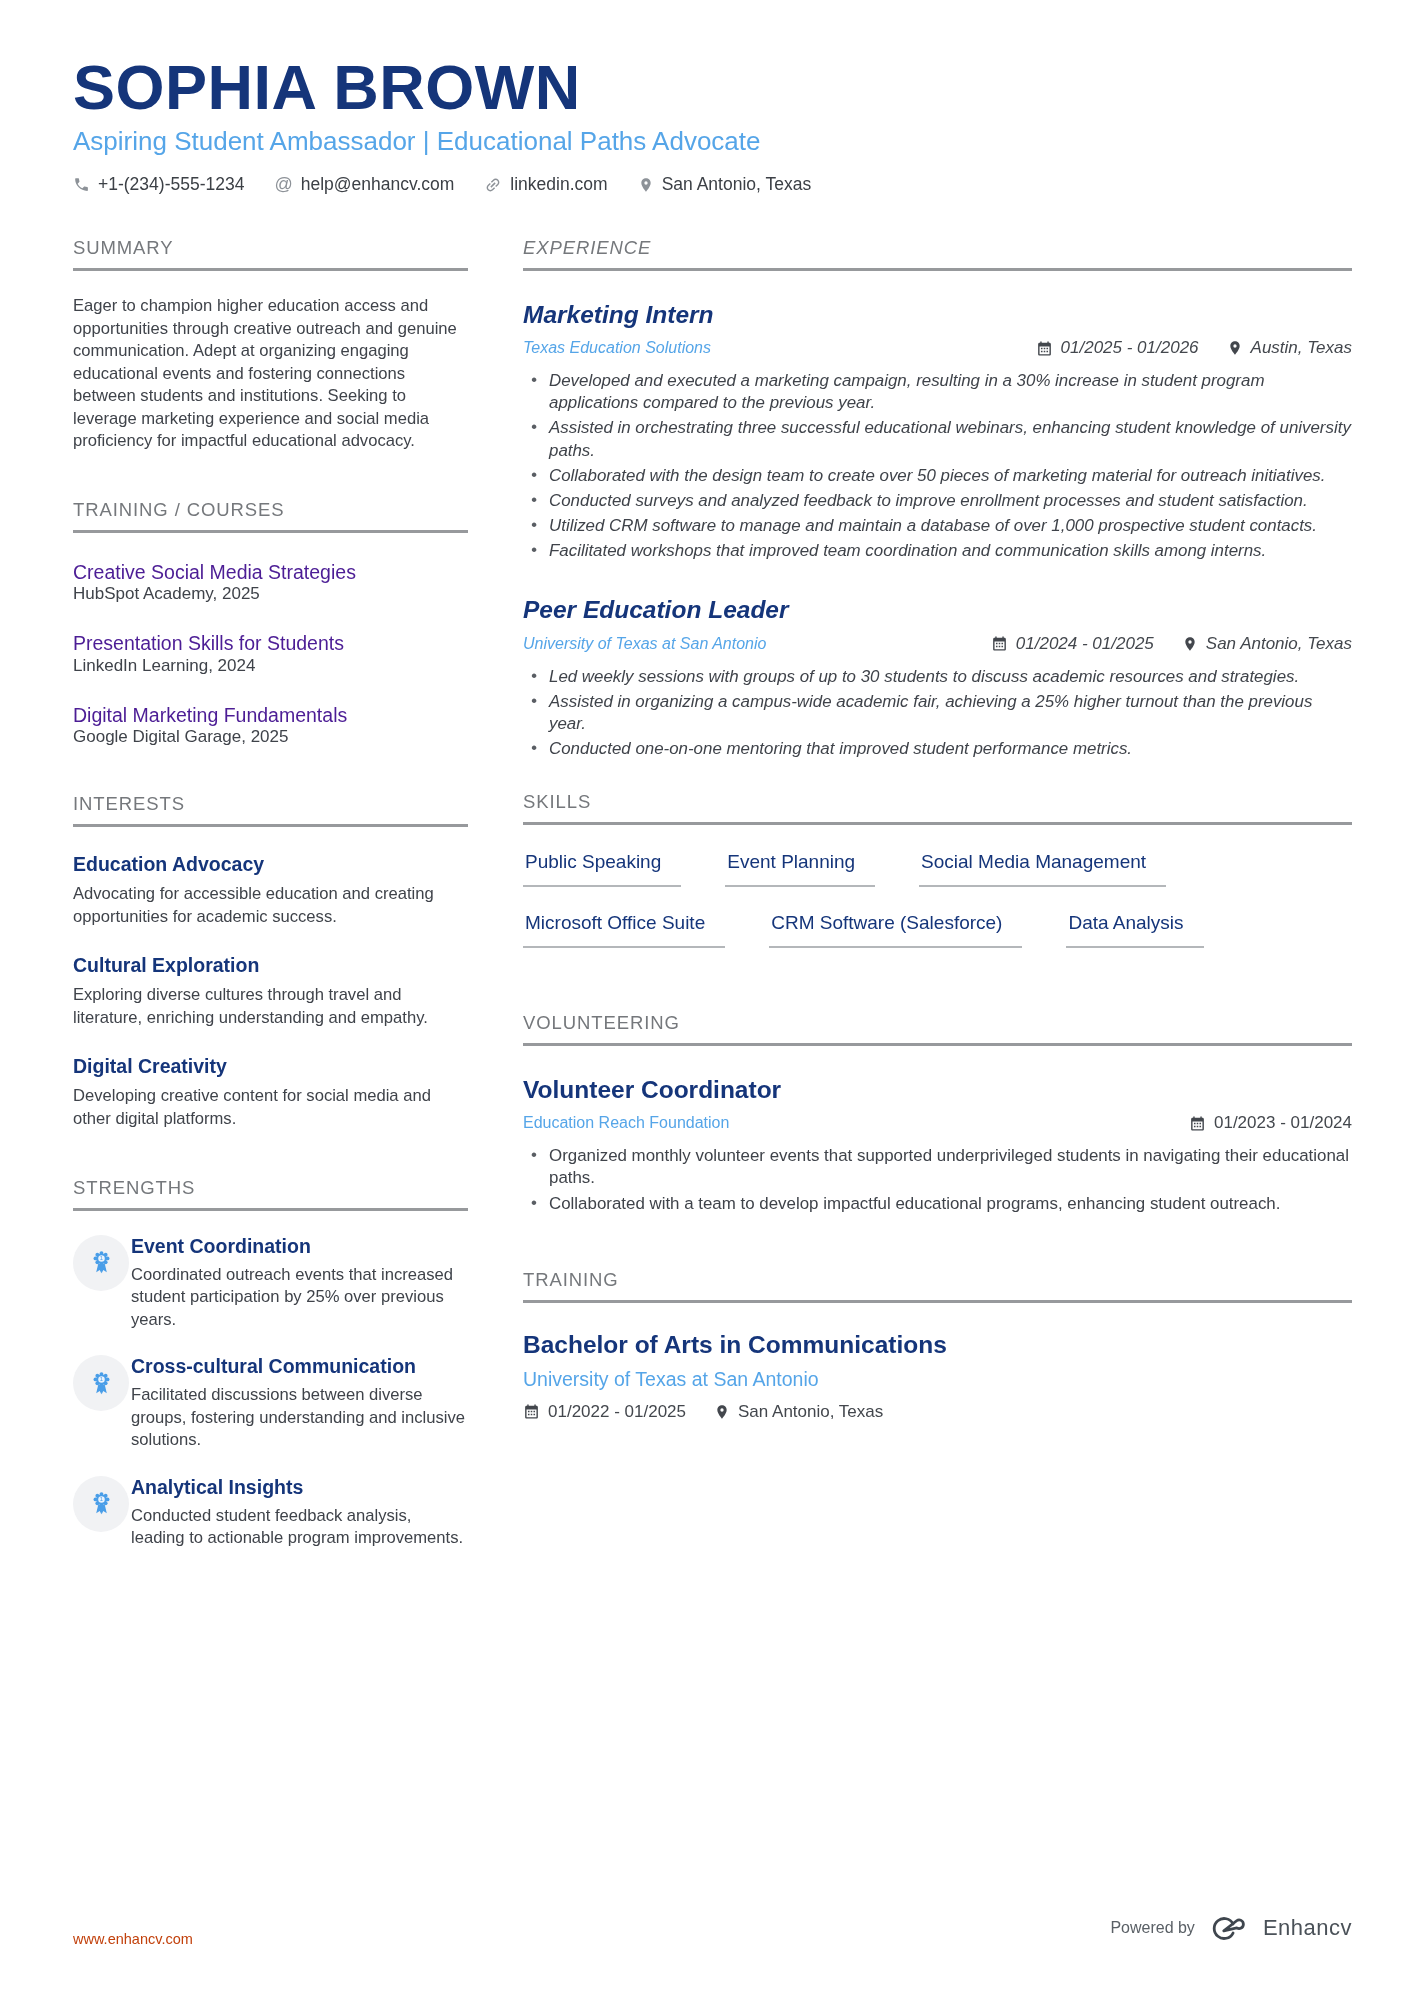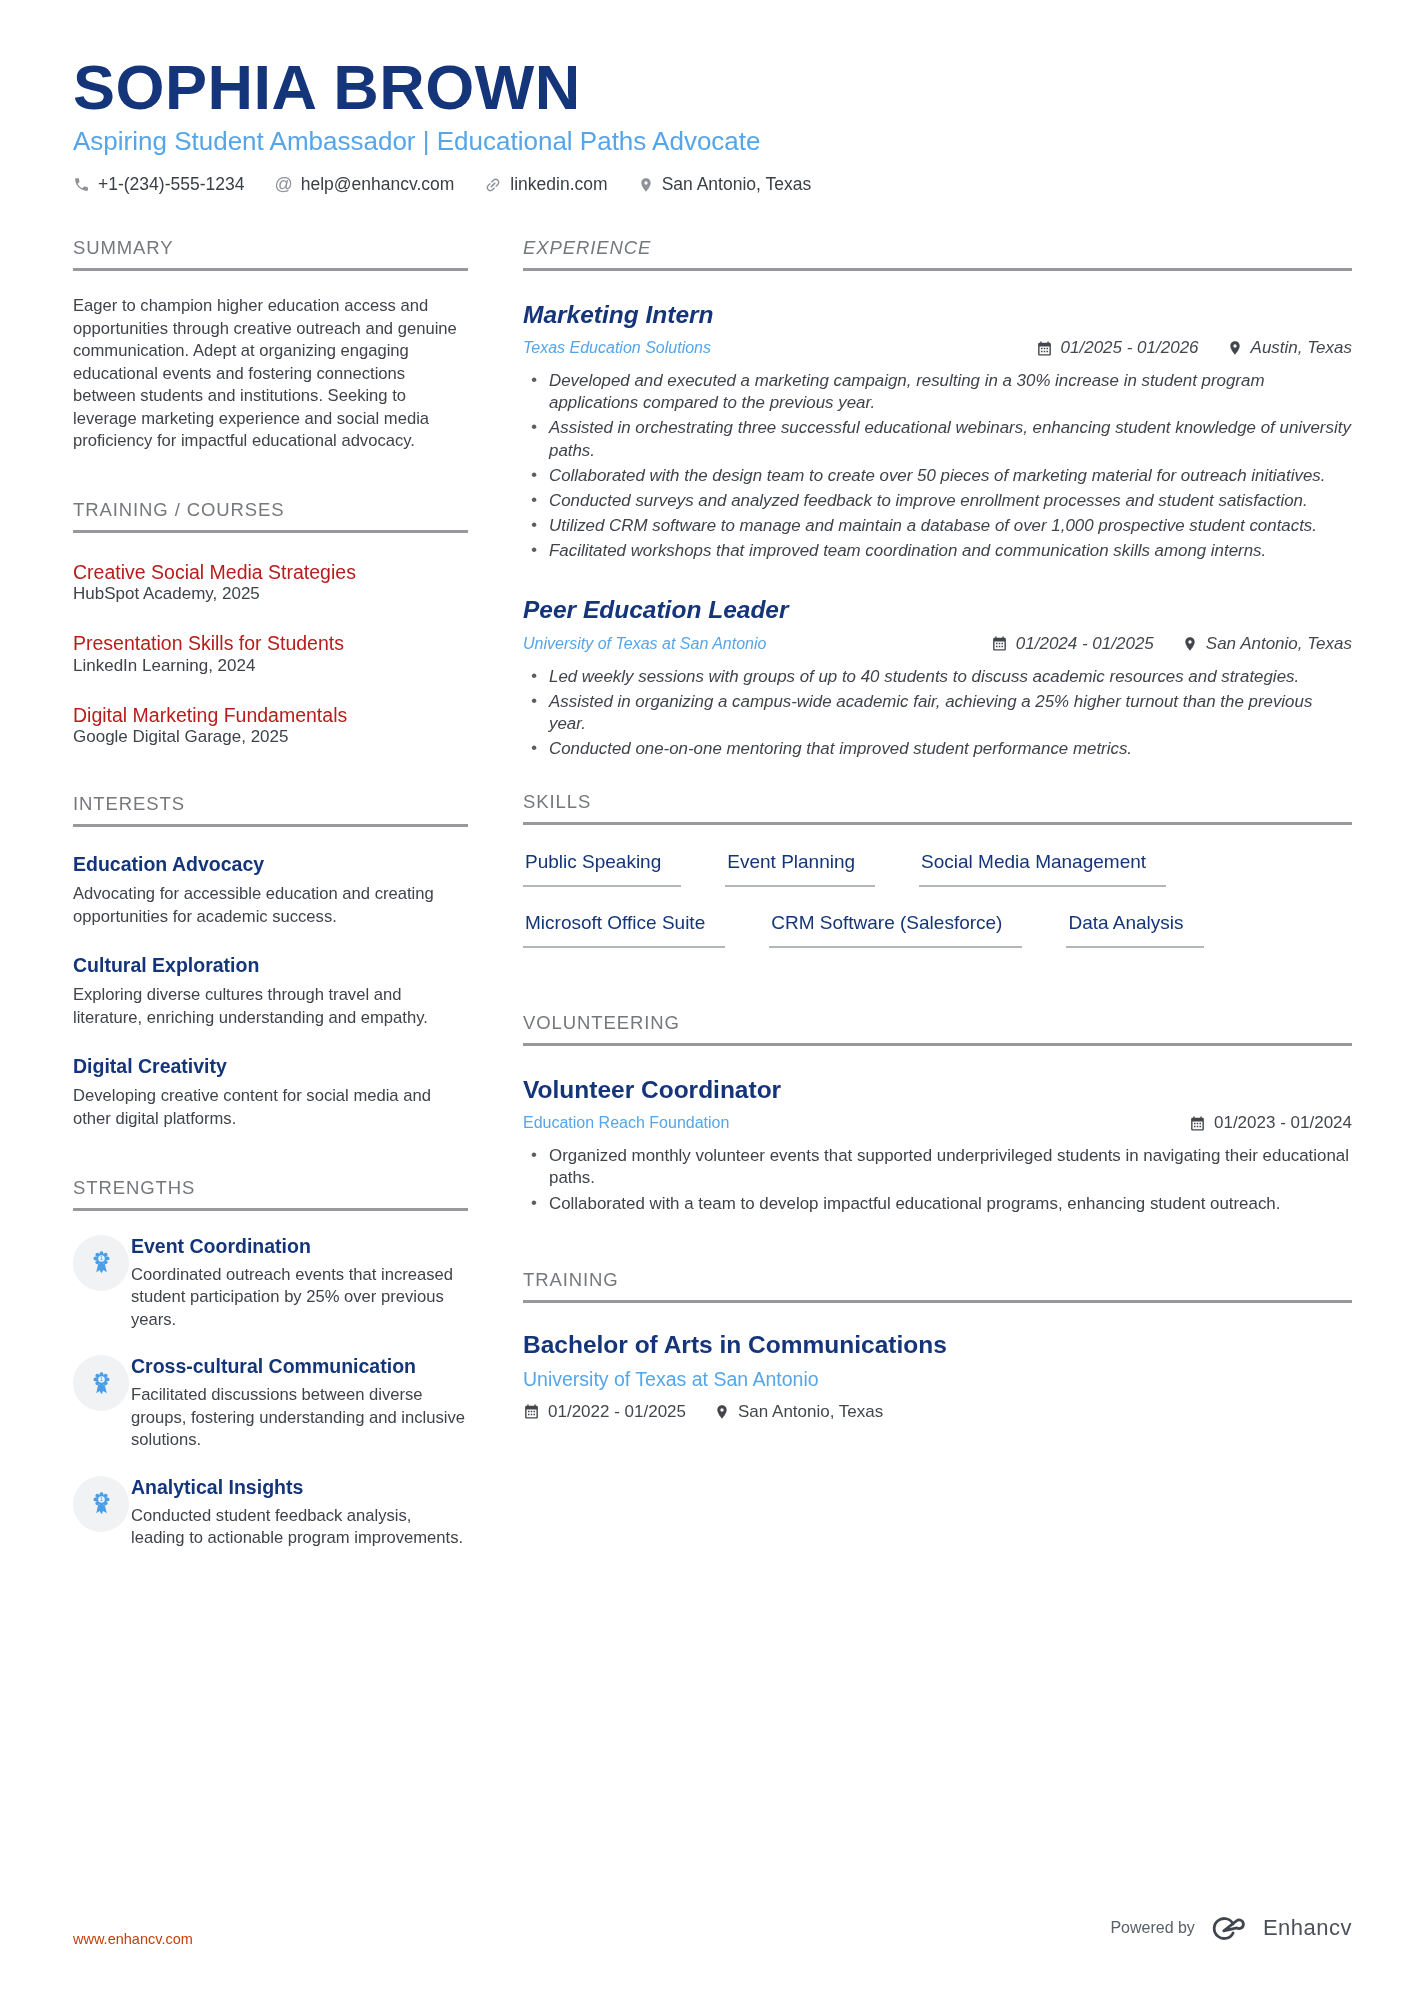--- a/index.html
+++ b/index.html
@@ -22,21 +22,21 @@
   .col-left { width:395px; flex:0 0 395px; }
   .col-right { flex:1; min-width:0; }
   .sec-h {
     font-size:18.5px; font-weight:400; color:#75787c; letter-spacing:0.9px;
     padding-bottom:9px; border-bottom:3px solid #97999c;
   }
   section { margin-bottom:46px; }
   
   .summary-text { margin-top:24px; font-size:16.6px; line-height:1.36; color:#3f434a; }
   .course { margin-top:28px; }
-  .course-title { font-size:19.5px; color:#b91c1c; line-height:1.2; }
+  .course-title { font-size:19.5px; color:#4c1d95; line-height:1.2; }
   .course-org { font-size:17px; color:#3f434a; }
   .interest { margin-top:26px; }
   .interest-title { font-size:19.5px; font-weight:600; color:#15357a; }
   .interest-desc { margin-top:7px; font-size:16.6px; line-height:1.36; }
   .strength { display:flex; gap:2px; margin-top:24px; }
   .strength-badge {
     width:56px; height:56px; border-radius:50%; background:#f1f2f4; flex:0 0 56px;
     display:flex; align-items:center; justify-content:center;
   }
   .strength-title { font-size:19.5px; font-weight:600; color:#15357a; }
@@ -286,21 +286,21 @@
               </span>
               <span class="meta-item">
                 <svg width="16" height="16" viewBox="0 0 24 24" fill="#43474d">
                     <path d="M12 2C8.13 2 5 5.13 5 9c0 5.25 7 13 7 13s7-7.75 7-13c0-3.87-3.13-7-7-7zm0 9.5a2.5 2.5 0 1 1 0-5 2.5 2.5 0 0 1 0 5z"></path>
                   </svg>
                 <span>San Antonio, Texas</span>
               </span>
             </span>
           </div>
           <ul class="bullets">
-            <li>Led weekly sessions with groups of up to 40 students to discuss academic resources and strategies.</li>
+            <li>Led weekly sessions with groups of up to 30 students to discuss academic resources and strategies.</li>
             <li>Assisted in organizing a campus-wide academic fair, achieving a 25% higher turnout than the previous year.</li>
             <li>Conducted one-on-one mentoring that improved student performance metrics.</li>
           </ul>
         </div>
       </section>
 
       <section class="sec-skills">
         <div class="sec-h">SKILLS</div>
         <div class="skills-wrap">
           <div class="skill">Public Speaking</div>

